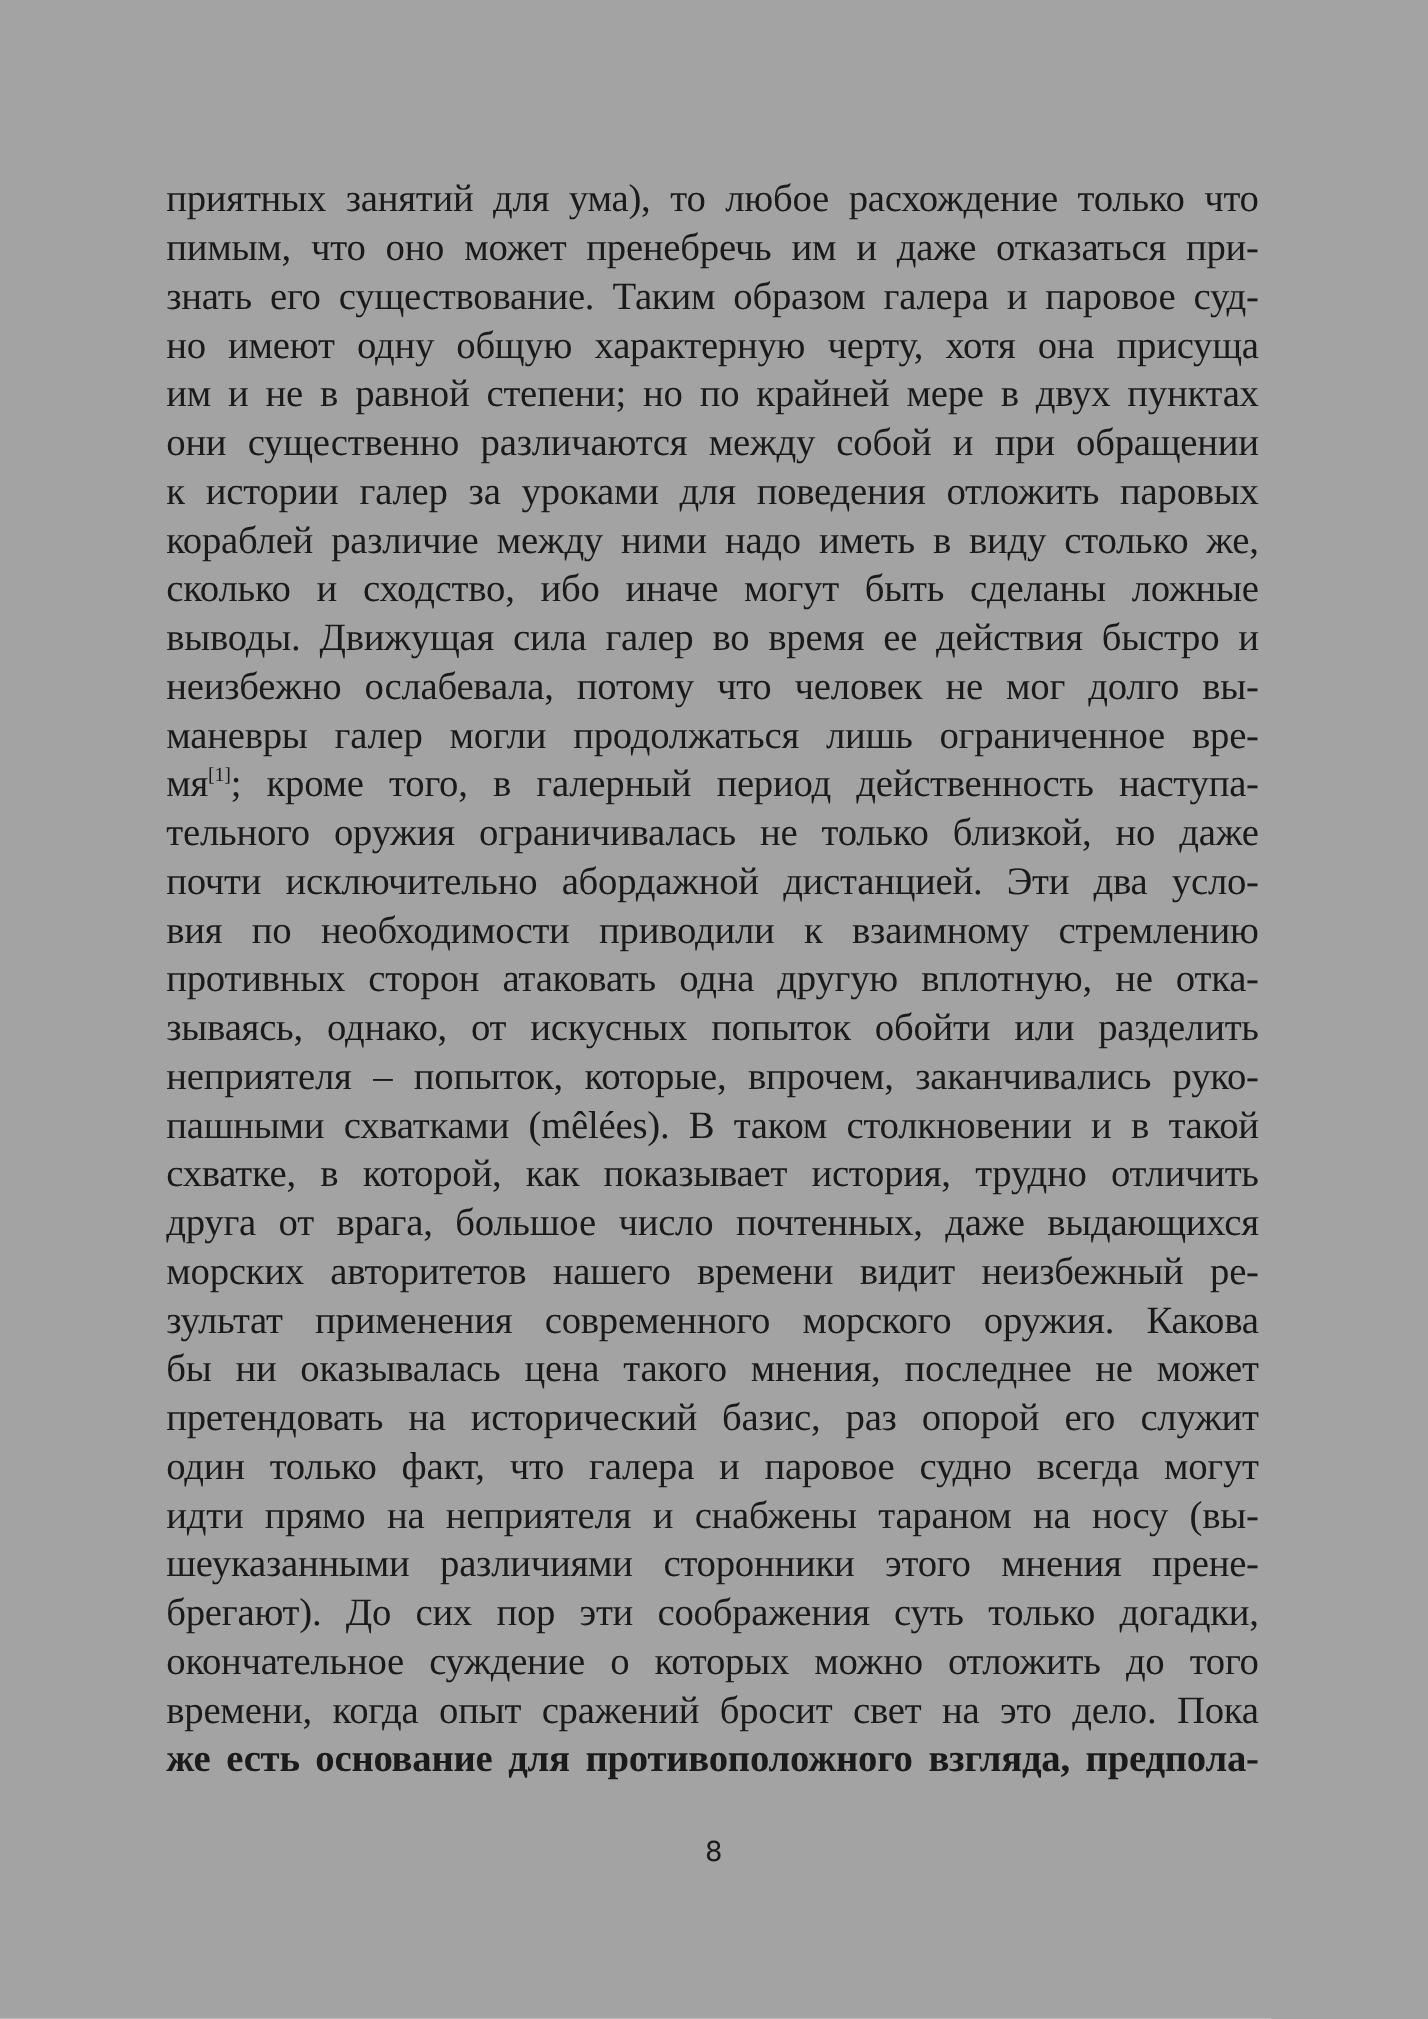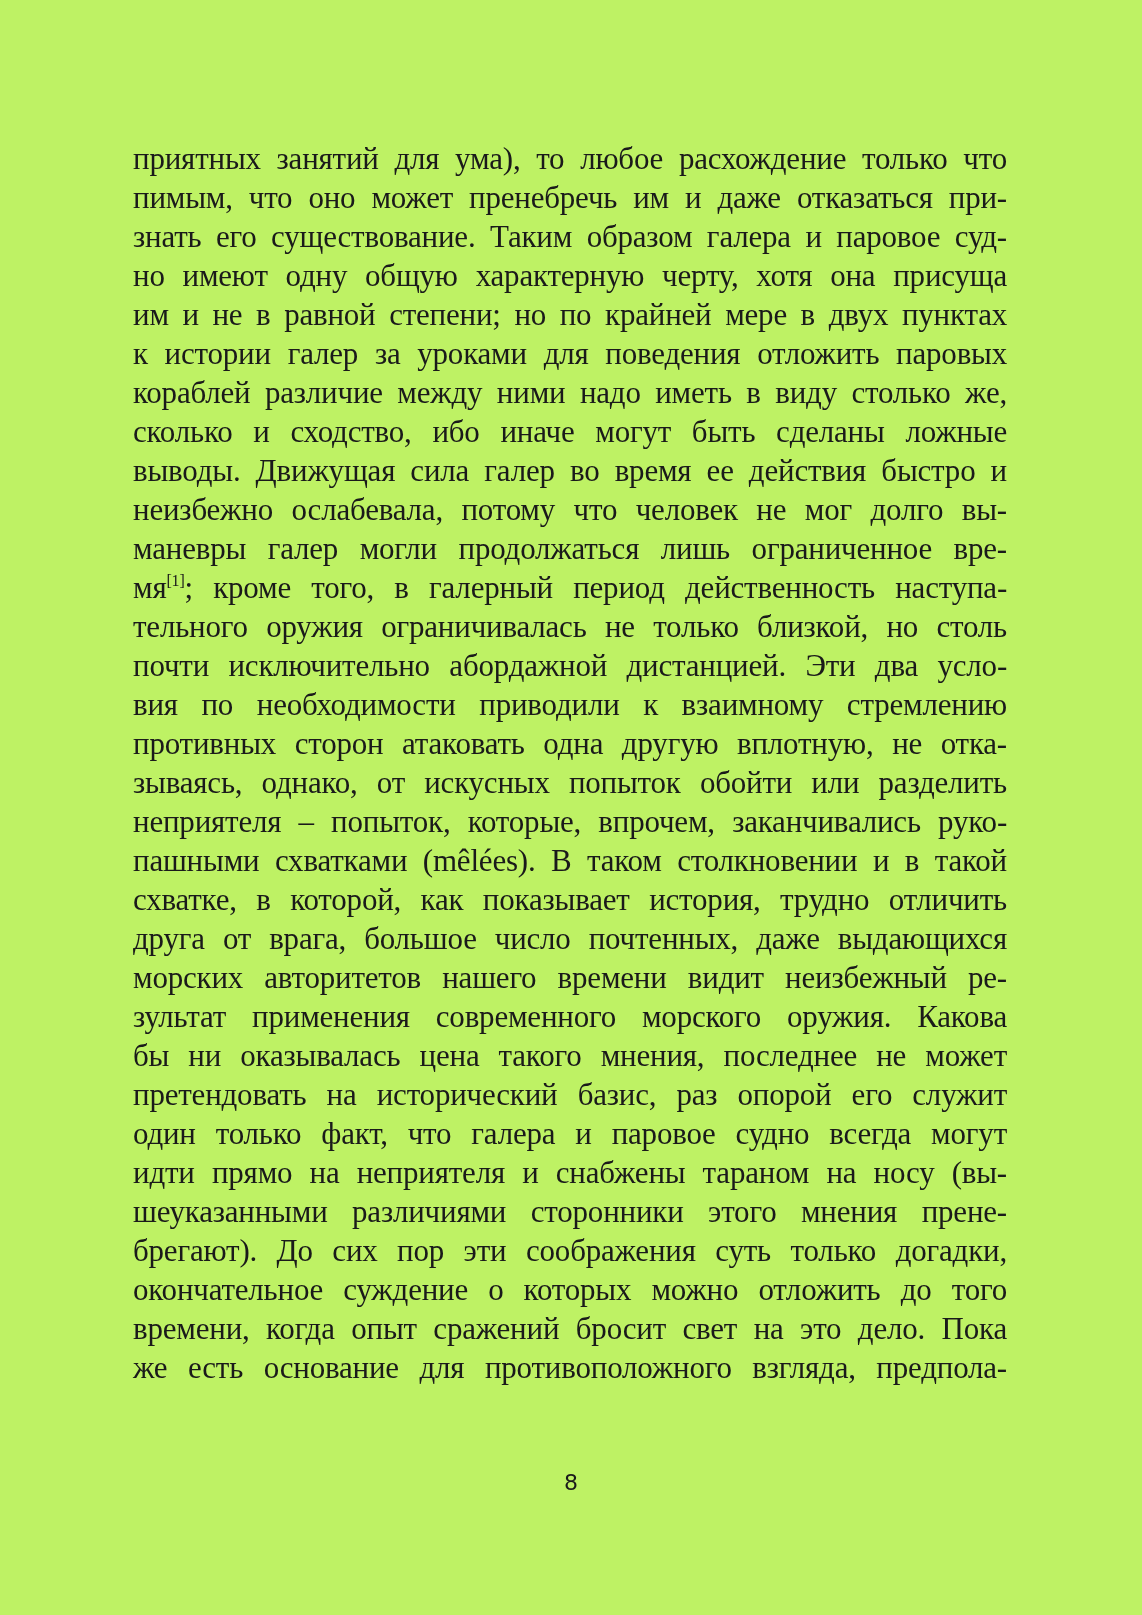--- a/index.html
+++ b/index.html
@@ -12,21 +12,21 @@
       height: 1615px;
       position: relative;
       overflow: hidden;
     }
     .page {
       position: absolute;
       left: 0;
       top: 0;
       width: 1142px;
       height: 1615px;
-      background: #bef264;
+      background: #a3a3a3;
     }
     .text-block {
       position: absolute;
       left: 133px;
       top: 139px;
       width: 874px;
       font-family: "Liberation Serif", "DejaVu Serif", serif;
       font-size: 31px;
       color: #1a1a1a;
     }
@@ -34,20 +34,21 @@
       display: block;
       height: 39px;
       line-height: 39px;
       white-space: nowrap;
       text-align: justify;
       text-align-last: justify;
       letter-spacing: -0.2px;
     }
     .line.last {
       text-align-last: justify;
+      font-weight: bold;
     }
     sup.fn {
       font-size: 16px;
       line-height: 0;
       vertical-align: 12px;
     }
     .page-number {
       position: absolute;
       left: 0;
       width: 1142px;
@@ -61,28 +62,29 @@
 </head>
 <body>
 
 <div class="page">
   <div class="text-block">
     <span class="line">приятных занятий для ума), то любое расхождение только что</span>
     <span class="line">пимым, что оно может пренебречь им и даже отказаться при-</span>
     <span class="line">знать его существование. Таким образом галера и паровое суд-</span>
     <span class="line">но имеют одну общую характерную черту, хотя она присуща</span>
     <span class="line">им и не в равной степени; но по крайней мере в двух пунктах</span>
+    <span class="line">они существенно различаются между собой и при обращении</span>
     <span class="line">к истории галер за уроками для поведения отложить паровых</span>
     <span class="line">кораблей различие между ними надо иметь в виду столько же,</span>
     <span class="line">сколько и сходство, ибо иначе могут быть сделаны ложные</span>
     <span class="line">выводы. Движущая сила галер во время ее действия быстро и</span>
     <span class="line">неизбежно ослабевала, потому что человек не мог долго вы-</span>
     <span class="line">маневры галер могли продолжаться лишь ограниченное вре-</span>
     <span class="line"><span>мя</span><sup class="fn">[1]</sup><span>; кроме того, в галерный период действенность наступа-</span></span>
-    <span class="line">тельного оружия ограничивалась не только близкой, но столь</span>
+    <span class="line">тельного оружия ограничивалась не только близкой, но даже</span>
     <span class="line">почти исключительно абордажной дистанцией. Эти два усло-</span>
     <span class="line">вия по необходимости приводили к взаимному стремлению</span>
     <span class="line">противных сторон атаковать одна другую вплотную, не отка-</span>
     <span class="line">зываясь, однако, от искусных попыток обойти или разделить</span>
     <span class="line">неприятеля – попыток, которые, впрочем, заканчивались руко-</span>
     <span class="line">пашными схватками (mêlées). В таком столкновении и в такой</span>
     <span class="line">схватке, в которой, как показывает история, трудно отличить</span>
     <span class="line">друга от врага, большое число почтенных, даже выдающихся</span>
     <span class="line">морских авторитетов нашего времени видит неизбежный ре-</span>
     <span class="line">зультат применения современного морского оружия. Какова</span>

